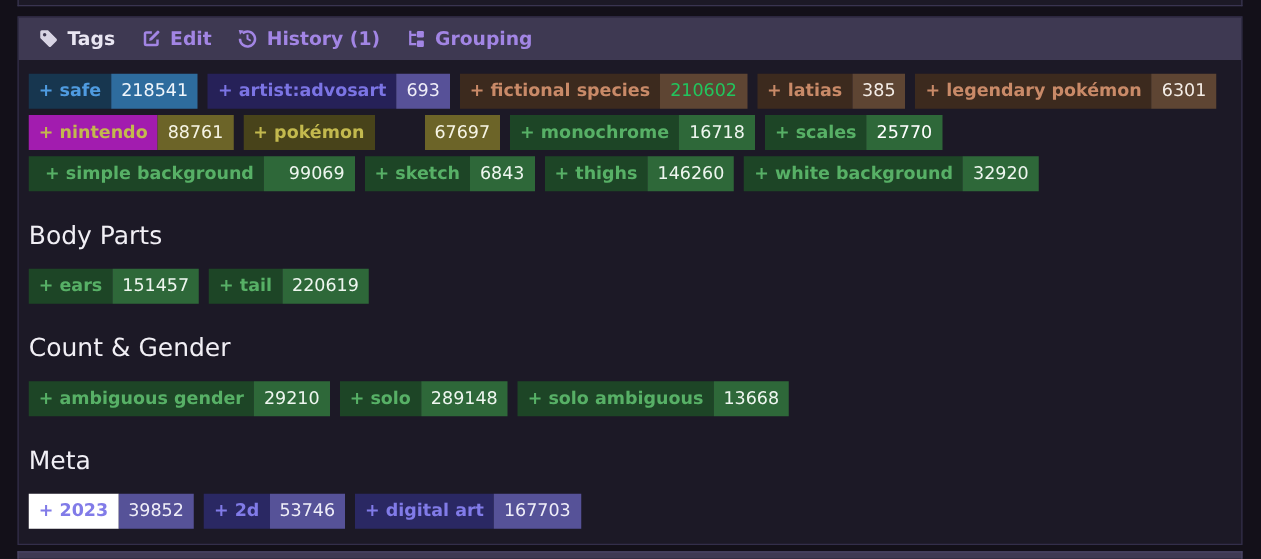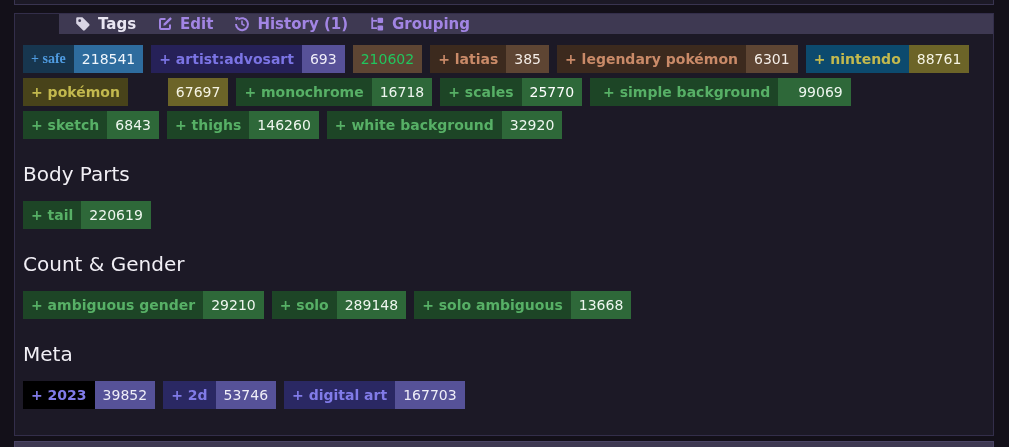--- a/index.html
+++ b/index.html
@@ -11,22 +11,22 @@
   .prev-panel-edge{
     position:absolute;left:14px;top:-2px;width:980px;height:7px;
     background:#1c1926;border:1px solid #393450;border-top:none;
     box-sizing:border-box;
   }
   .panel{
     position:absolute;left:14px;top:13px;width:980px;height:423px;
     background:#1c1926;border:1px solid #332e4a;box-sizing:border-box;
   }
   .panel-header{
-    background:#3e3952;height:20px;display:flex;align-items:center;
-    padding:0 16px;gap:21px;margin-left:44px;
+    background:#3e3952;height:34px;display:flex;align-items:center;
+    padding:0 16px;gap:21px;
   }
   .hdr-item{
     display:flex;align-items:center;gap:7px;
     font-size:15px;font-weight:bold;color:#a285e4;text-decoration:none;
     cursor:pointer;
   }
   .hdr-item.current{color:#e9e6f2;cursor:default;}
   .hdr-item svg{display:block;}
   .panel-body{padding:11px 8px 14px 8px;}
   .section-heading{
@@ -92,40 +92,41 @@
           <rect x="8.5" y="9.4" width="5.6" height="5.2" rx="1" fill="#a285e4"></rect>
         </svg>
       </span>
       <span>Grouping</span>
     </a>
   </div>
 
   <div class="panel-body" id="tag-sections">
       <div class="tag-list">
         <span class="tag">
-          <a class="tag-label" style="background: rgb(23, 54, 79); color: rgb(79, 155, 224); font-family: Liberation Serif, serif;">+ safe</a>
+          <a class="tag-label" style="background: rgb(23, 54, 79); color: rgb(79, 155, 224);">+ safe</a>
           <span class="tag-count" style="background: rgb(46, 108, 158); color: rgb(240, 246, 252);">218541</span>
         </span>
         <span class="tag">
           <a class="tag-label" style="background: rgb(38, 33, 88); color: rgb(123, 116, 228);">+ artist:advosart</a>
           <span class="tag-count" style="background: rgb(87, 81, 152); color: rgb(239, 237, 248);">693</span>
         </span>
         <span class="tag">
+          <a class="tag-label" style="background: rgb(60, 42, 30); color: rgb(201, 138, 104);">+ fictional species</a>
           <span class="tag-count" style="background: rgb(94, 69, 51); color: #22c55e;">210602</span>
         </span>
         <span class="tag">
           <a class="tag-label" style="background: rgb(60, 42, 30); color: rgb(201, 138, 104);">+ latias</a>
           <span class="tag-count" style="background: rgb(94, 69, 51); color: rgb(244, 237, 231);">385</span>
         </span>
         <span class="tag">
           <a class="tag-label" style="background: rgb(60, 42, 30); color: rgb(201, 138, 104);">+ legendary pokémon</a>
           <span class="tag-count" style="background: rgb(94, 69, 51); color: rgb(244, 237, 231);">6301</span>
         </span>
         <span class="tag">
-          <a class="tag-label" style="background: #0c4a6e; color: rgb(195, 185, 78);">+ nintendo</a>
+          <a class="tag-label" style="background: #a21caf; color: rgb(195, 185, 78);">+ nintendo</a>
           <span class="tag-count" style="background: rgb(108, 100, 40); color: rgb(246, 244, 228);">88761</span>
         </span>
         <span class="tag">
           <a class="tag-label" style="background: rgb(72, 67, 26); color: rgb(195, 185, 78);">+ pokémon</a>
           <span class="tag-count" style="background: rgb(108, 100, 40); color: rgb(246, 244, 228); margin-left: 40px;">67697</span>
         </span>
         <span class="tag">
           <a class="tag-label" style="background: rgb(29, 69, 38); color: rgb(87, 176, 102);">+ monochrome</a>
           <span class="tag-count" style="background: rgb(46, 104, 57); color: rgb(238, 246, 239);">16718</span>
         </span>
@@ -146,20 +147,24 @@
           <span class="tag-count" style="background: rgb(46, 104, 57); color: rgb(238, 246, 239);">146260</span>
         </span>
         <span class="tag">
           <a class="tag-label" style="background: rgb(29, 69, 38); color: rgb(87, 176, 102);">+ white background</a>
           <span class="tag-count" style="background: rgb(46, 104, 57); color: rgb(238, 246, 239);">32920</span>
         </span>
       </div>
       <h2 class="section-heading">Body Parts</h2>
       <div class="tag-list">
         <span class="tag">
+          <a class="tag-label" style="background: rgb(29, 69, 38); color: rgb(87, 176, 102);">+ ears</a>
+          <span class="tag-count" style="background: rgb(46, 104, 57); color: rgb(238, 246, 239);">151457</span>
+        </span>
+        <span class="tag">
           <a class="tag-label" style="background: rgb(29, 69, 38); color: rgb(87, 176, 102);">+ tail</a>
           <span class="tag-count" style="background: rgb(46, 104, 57); color: rgb(238, 246, 239);">220619</span>
         </span>
       </div>
       <h2 class="section-heading">Count &amp; Gender</h2>
       <div class="tag-list">
         <span class="tag">
           <a class="tag-label" style="background: rgb(29, 69, 38); color: rgb(87, 176, 102);">+ ambiguous gender</a>
           <span class="tag-count" style="background: rgb(46, 104, 57); color: rgb(238, 246, 239);">29210</span>
         </span>
@@ -168,21 +173,21 @@
           <span class="tag-count" style="background: rgb(46, 104, 57); color: rgb(238, 246, 239);">289148</span>
         </span>
         <span class="tag">
           <a class="tag-label" style="background: rgb(29, 69, 38); color: rgb(87, 176, 102);">+ solo ambiguous</a>
           <span class="tag-count" style="background: rgb(46, 104, 57); color: rgb(238, 246, 239);">13668</span>
         </span>
       </div>
       <h2 class="section-heading">Meta</h2>
       <div class="tag-list">
         <span class="tag">
-          <a class="tag-label" style="background: #000000; color: rgb(129, 123, 232);">+ 2023</a>
+          <a class="tag-label" style="background: #ffffff; color: rgb(129, 123, 232);">+ 2023</a>
           <span class="tag-count" style="background: rgb(86, 82, 152); color: rgb(239, 238, 248);">39852</span>
         </span>
         <span class="tag">
           <a class="tag-label" style="background: rgb(42, 40, 99); color: rgb(129, 123, 232);">+ 2d</a>
           <span class="tag-count" style="background: rgb(86, 82, 152); color: rgb(239, 238, 248);">53746</span>
         </span>
         <span class="tag">
           <a class="tag-label" style="background: rgb(42, 40, 99); color: rgb(129, 123, 232);">+ digital art</a>
           <span class="tag-count" style="background: rgb(86, 82, 152); color: rgb(239, 238, 248);">167703</span>
         </span>

